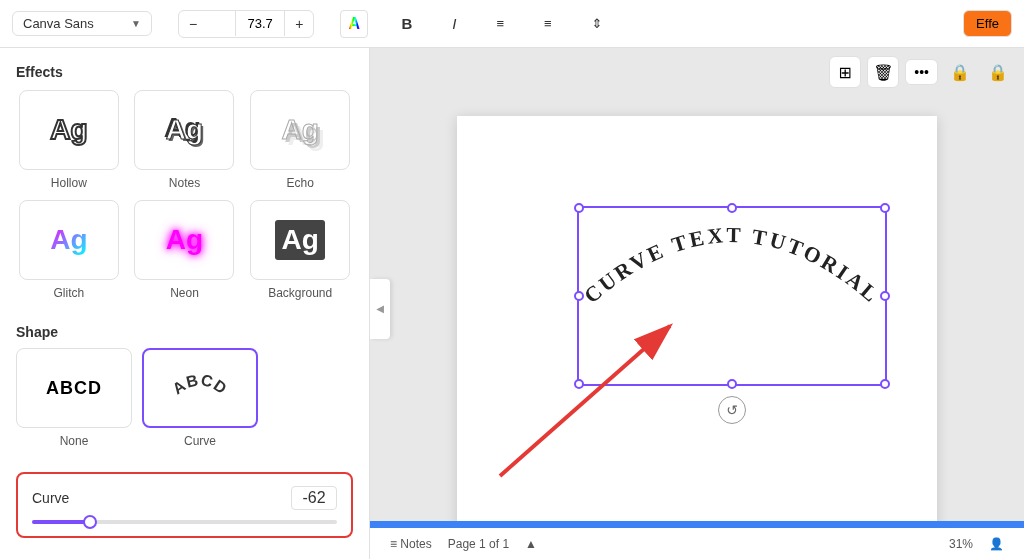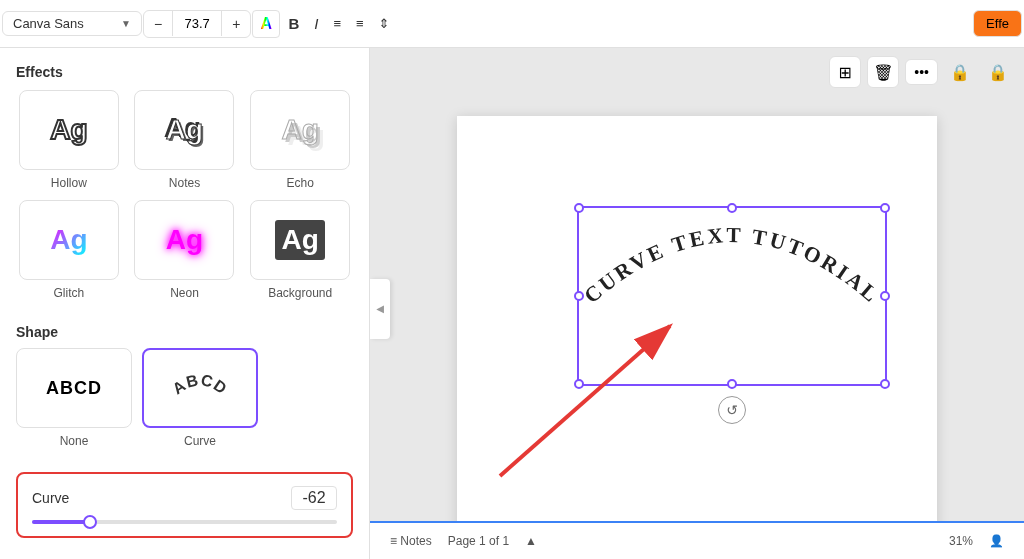--- a/index.html
+++ b/index.html
@@ -5,22 +5,22 @@
     * { box-sizing: border-box; margin: 0; padding: 0; }
     body { font-family: -apple-system, BlinkMacSystemFont, 'Segoe UI', sans-serif; background: #f0f0f0; width: 1024px; height: 559px; overflow: hidden; display: flex; flex-direction: column; }
 
     
     .toolbar {
       height: 48px;
       background: #fff;
       border-bottom: 1px solid #e0e0e0;
       display: flex;
       align-items: center;
-      padding: 0 2px;
-      gap: 1px;
+      padding: 0 12px;
+      gap: 26px;
       flex-shrink: 0;
     }
     .toolbar-font-select {
       display: flex;
       align-items: center;
       border: 1px solid #e0e0e0;
       border-radius: 6px;
       padding: 4px 10px;
       gap: 6px;
       cursor: pointer;
@@ -55,20 +55,21 @@
       font-size: 14px;
       color: #333;
     }
     .toolbar-size-value {
       border-left: 1px solid #e0e0e0;
       border-right: 1px solid #e0e0e0;
       padding: 5px 10px;
       font-size: 13px;
       min-width: 50px;
       text-align: center;
+      margin-left: 28px;
     }
     .toolbar-color-btn {
       width: 28px; height: 28px;
       border-radius: 4px;
       border: 1px solid #e0e0e0;
       cursor: pointer;
       position: relative;
       background: none;
       display: flex; align-items: center; justify-content: center;
     }
@@ -386,21 +387,21 @@
       position: absolute;
       top: 200px;
       left: 100px;
       pointer-events: none;
     }
 
     
     .bottom-bar {
       height: 38px;
       background: #fff;
-      border-top: 2px solid #3b82f6;
+      border-top: 7px solid #3b82f6;
       display: flex;
       align-items: center;
       padding: 12px 12px;
       gap: 8px;
       font-size: 12px;
       color: #555;
     }
     .bottom-btn {
       padding: 3px 8px;
       border: none;

